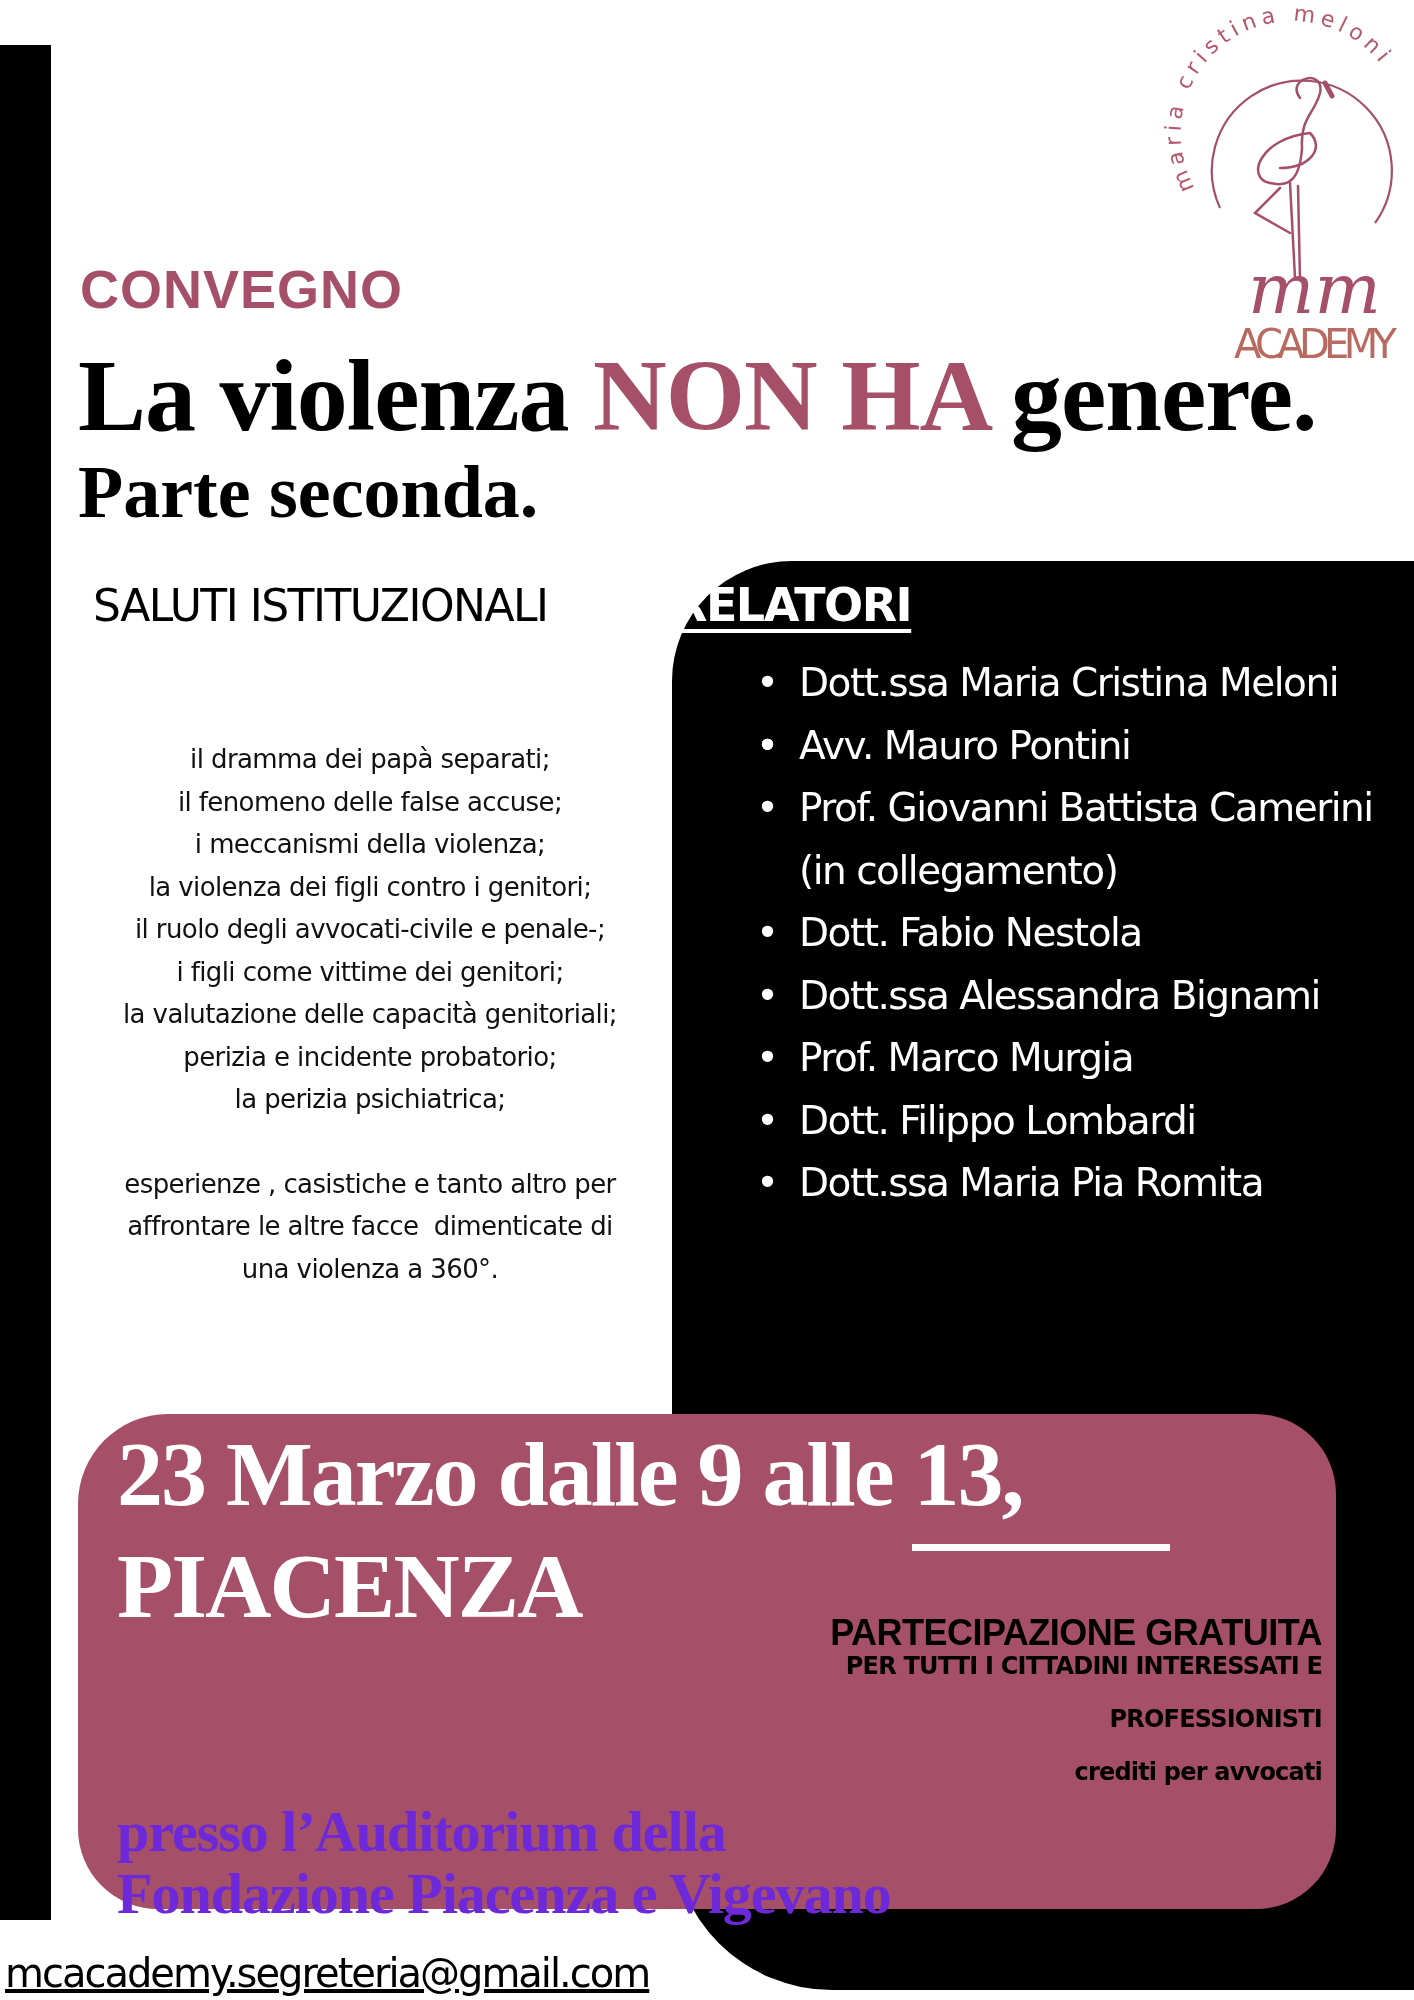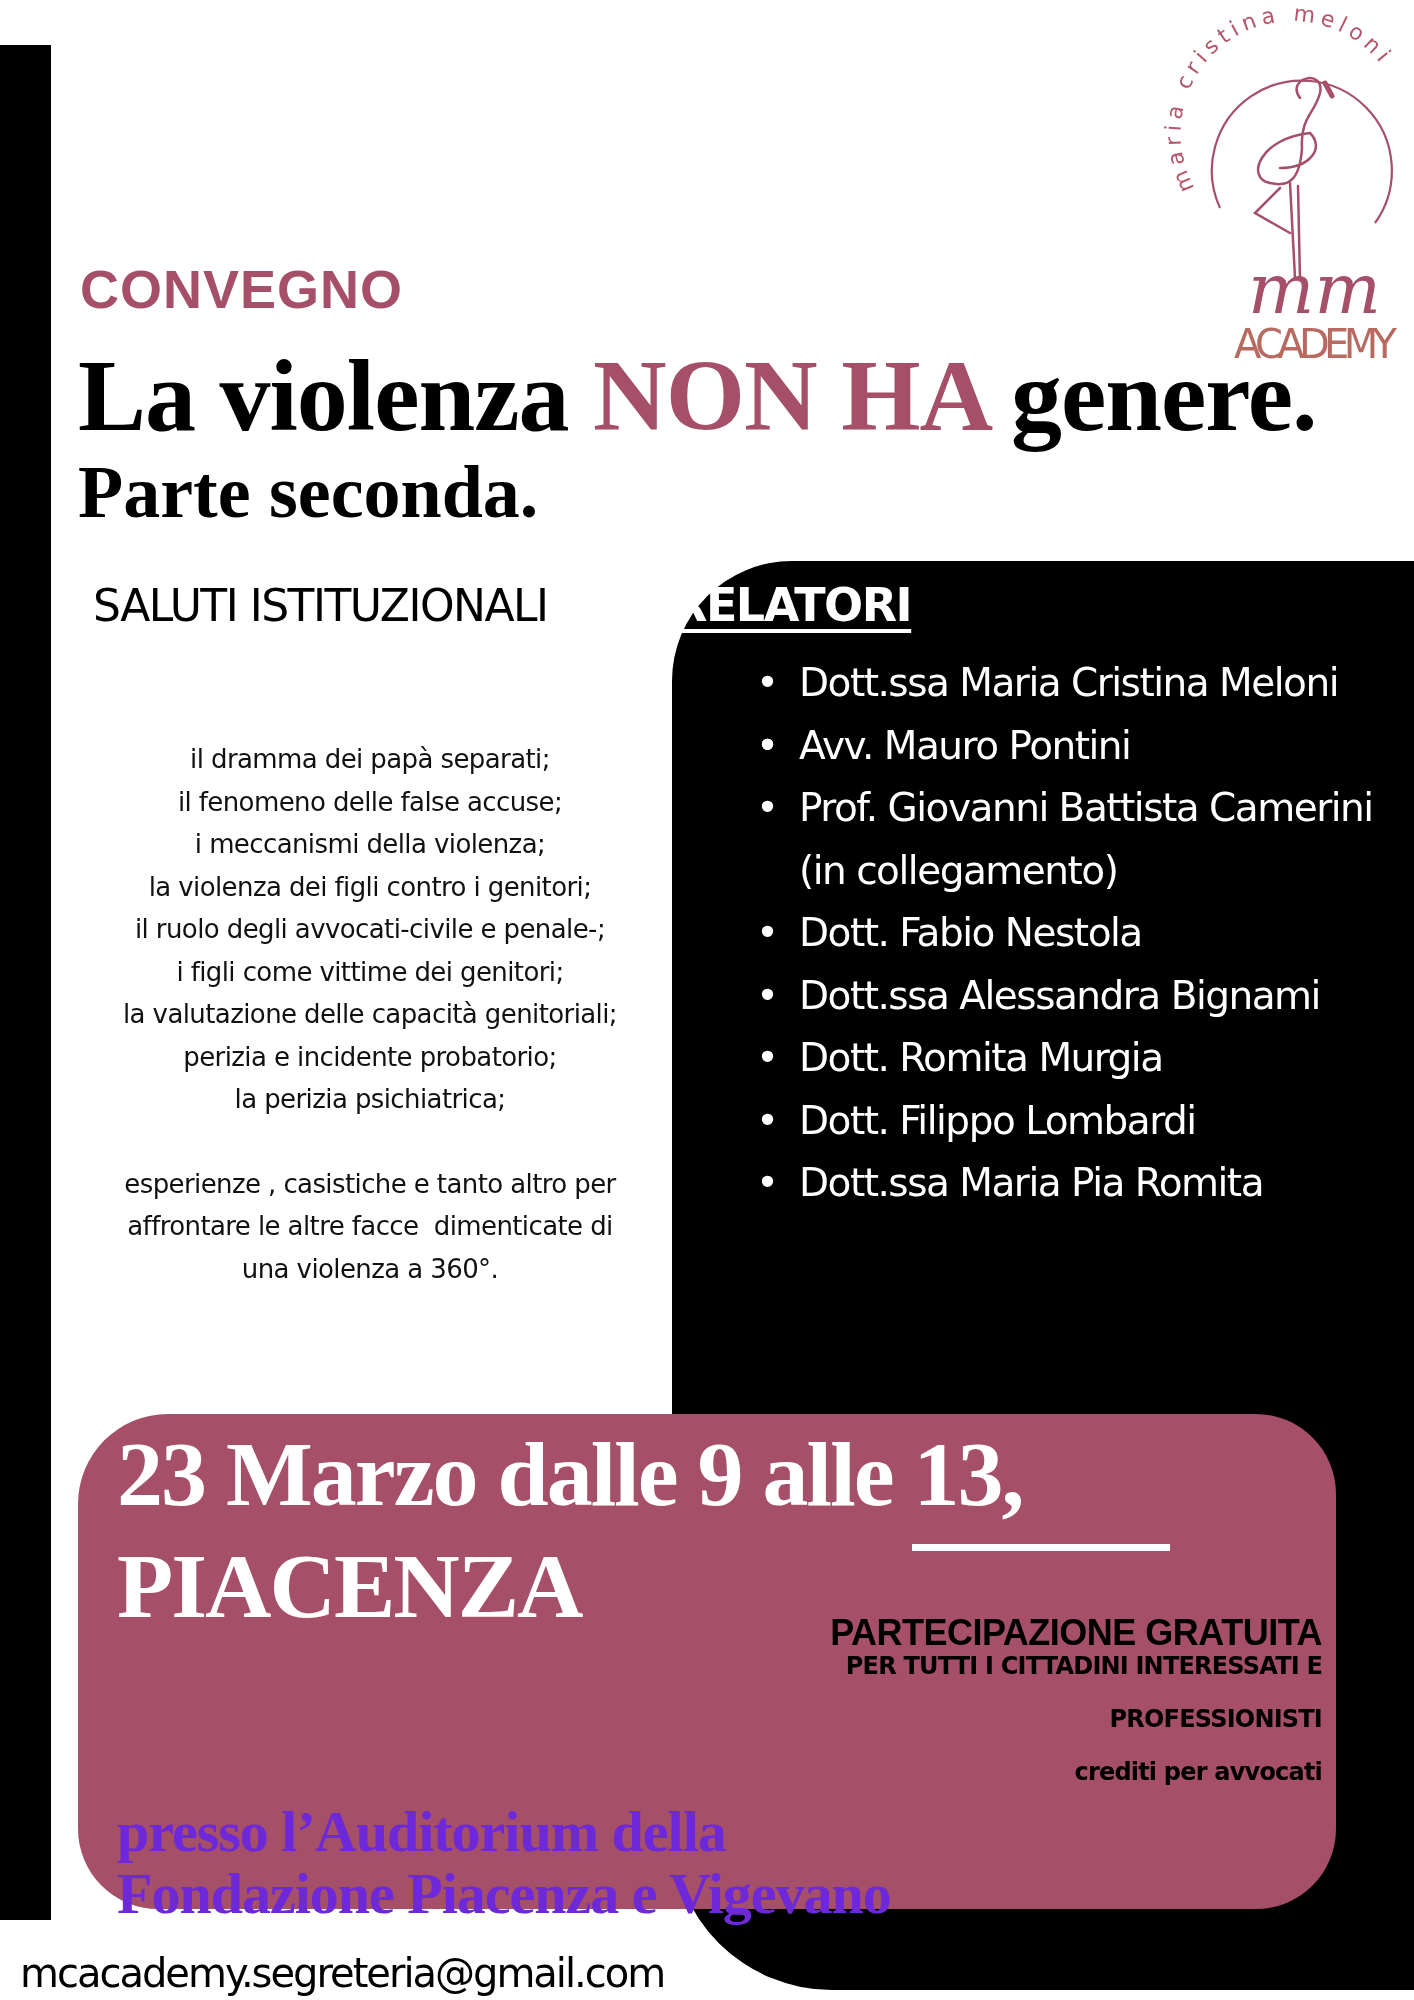--- a/index.html
+++ b/index.html
@@ -18,21 +18,21 @@
   .relatori-list { position:absolute; left:752px; top:652px; width:640px; margin:0; padding:0; list-style:none; color:#fff; font-family:"DejaVu Sans", sans-serif; font-size:39px; line-height:62.5px; letter-spacing:-1.5px; }
   .relatori-list li { position:relative; padding-left:47px; }
   .relatori-list li .bullet { position:absolute; left:4px; top:0; }
   .pink-box { position:absolute; left:78px; top:1414px; width:1258px; height:495px; background:#a54f69; border-radius:90px 80px 80px 80px; }
   .date-line { position:absolute; left:117px; top:1428px; color:#fff; font-family:"Liberation Serif", serif; font-weight:bold; font-size:92px; line-height:1; white-space:nowrap; letter-spacing:-2px; }
   .city-line { position:absolute; left:117px; top:1540px; color:#fff; font-family:"Liberation Serif", serif; font-weight:bold; font-size:92px; line-height:1; white-space:nowrap; letter-spacing:-2px; }
   .white-rule { position:absolute; left:912px; top:1544px; width:258px; height:7px; background:#fff; }
   .gratuita { position:absolute; right:92px; top:1572px; font-family:"Liberation Sans", sans-serif; font-weight:bold; font-size:36px; color:#000; white-space:nowrap; letter-spacing:-0.5px;margin-top:40px; }
   .info { position:absolute; right:92px; top:1640px; text-align:right; font-family:"DejaVu Sans", sans-serif; font-weight:bold; font-size:24px; line-height:53px; color:#000; letter-spacing:-0.8px; }
   .venue { position:absolute; left:117px; top:1801px; color:#6d28d9; font-family:"Liberation Serif", serif; font-weight:bold; font-size:58px; line-height:62px; white-space:nowrap; letter-spacing:-1px; }
-  .email { position:absolute; left:20px; top:1950px; font-family:"DejaVu Sans", sans-serif; font-size:40px; letter-spacing:-2px; color:#000; white-space:nowrap; }
+  .email { position:absolute; left:5px; top:1950px; font-family:"DejaVu Sans", sans-serif; font-size:40px; letter-spacing:-2px; color:#000; white-space:nowrap;text-decoration:underline; }
 </style>
 </head>
 <body>
 
 <div class="left-bar"></div>
 
 <div class="logo">
   <svg width="260" height="360" viewBox="0 0 260 360">
     <defs>
       <path id="arcPath" d="M 45 180 A 100 100 0 0 1 240 70"></path>
@@ -73,21 +73,21 @@
 
 <div class="black-panel"></div>
 <div class="relatori-title">RELATORI</div>
 <ul class="relatori-list">
   <li><span class="bullet">•</span><span>Dott.ssa Maria Cristina Meloni</span></li>
   <li><span class="bullet">•</span></li>
   <li><span class="bullet">•</span><span>Avv. Mauro Pontini</span></li>
   <li><span class="bullet">•</span><span>Prof. Giovanni Battista Camerini (in collegamento)</span></li>
   <li><span class="bullet">•</span><span>Dott. Fabio Nestola</span></li>
   <li><span class="bullet">•</span><span>Dott.ssa Alessandra Bignami</span></li>
-  <li><span class="bullet">•</span><span>Dott. Romita Murgia</span></li>
+  <li><span class="bullet">•</span><span>Prof. Marco Murgia</span></li>
   <li><span class="bullet">•</span><span>Dott. Filippo Lombardi</span></li>
   <li><span class="bullet">•</span><span>Dott.ssa Maria Pia Romita</span></li>
 </ul>
 
 <div class="pink-box"></div>
 <div class="date-line">23 Marzo dalle 9 alle 13,</div>
 <div class="city-line">PIACENZA</div>
 <div class="white-rule"></div>
 <div class="gratuita">PARTECIPAZIONE GRATUITA</div>
 <div class="info">

